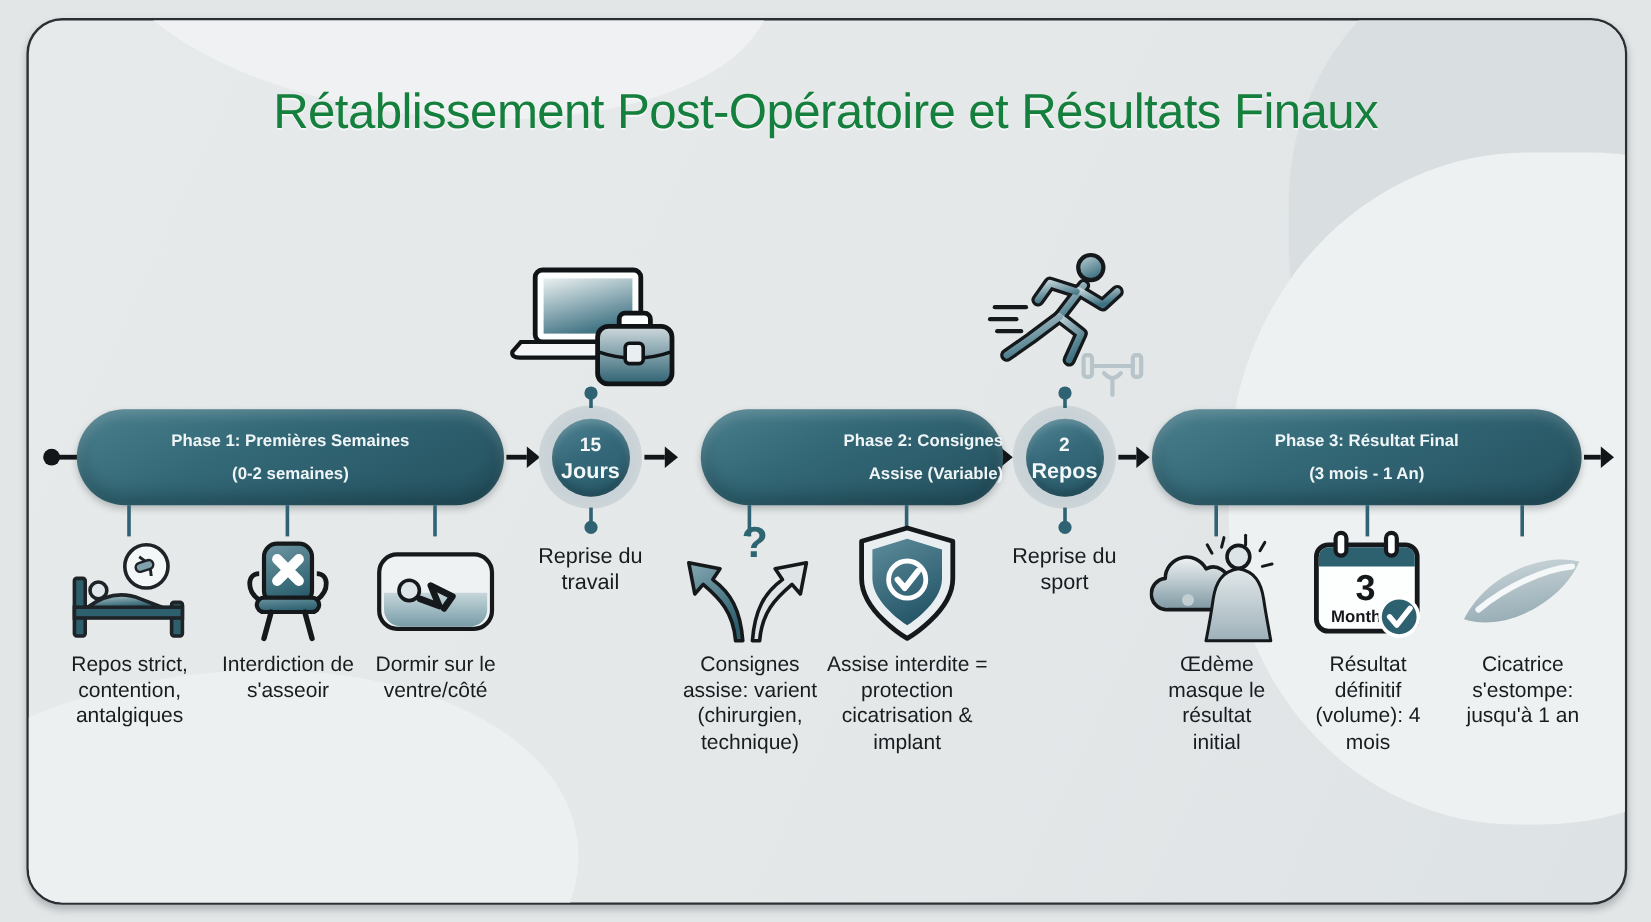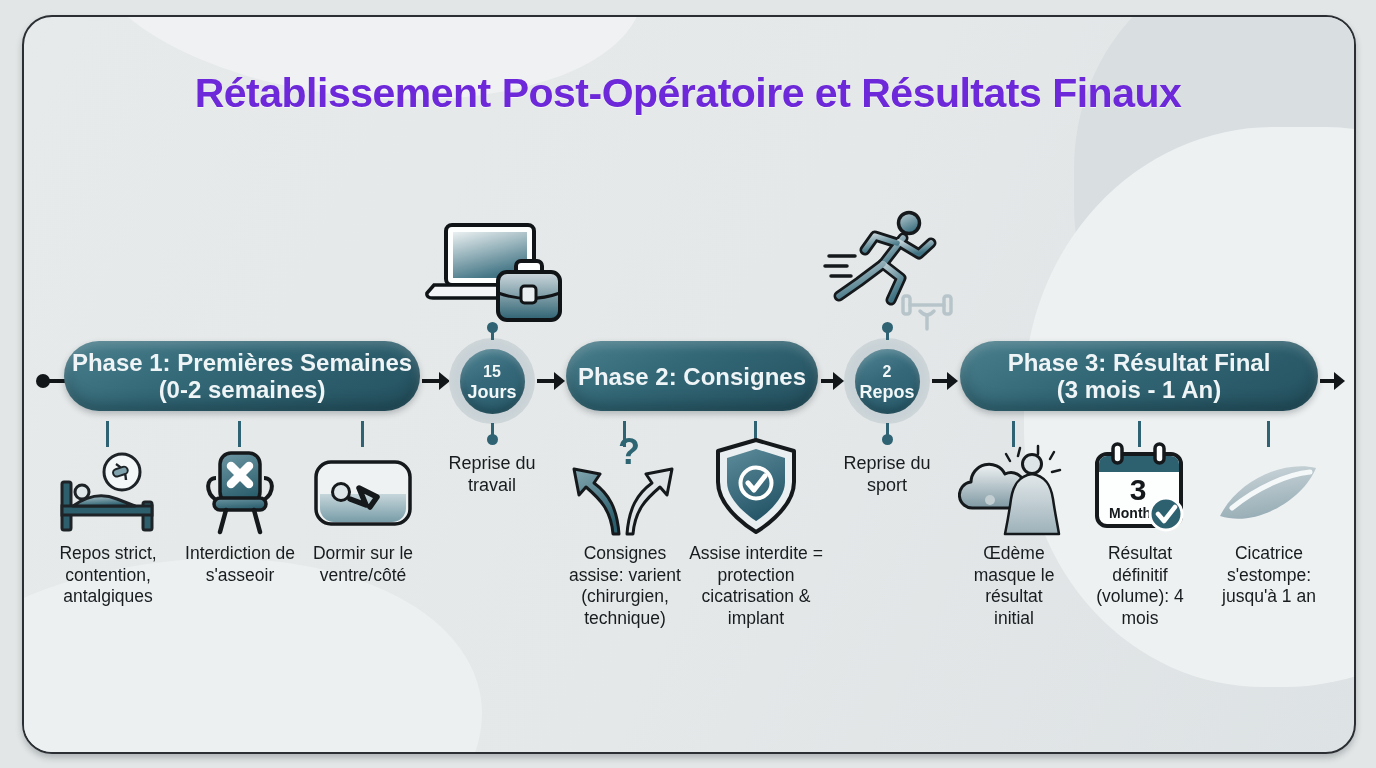--- a/index.html
+++ b/index.html
@@ -21,38 +21,38 @@
   }
   .blob{position:absolute;pointer-events:none;}
   .blob-right-dark{right:-140px;top:-60px;width:420px;height:460px;background:#d9dfe1;border-radius:46%;}
   .blob-right-light{right:-190px;top:110px;width:520px;height:560px;background:#eef1f2;border-radius:48% 42% 50% 46%;}
   .blob-bottom-left{left:-160px;bottom:-170px;width:620px;height:360px;background:#edf0f1;border-radius:50%;transform:rotate(-8deg);}
   .blob-top-left{left:60px;top:-180px;width:560px;height:260px;background:#eff1f2;border-radius:50%;transform:rotate(6deg);}
 
   
   .title{
     position:absolute;left:0;right:0;top:70px;text-align:center;
-    font-size:41px;font-weight:700;letter-spacing:-.5px;color:#6d28d9;
+    font-size:41px;font-weight:400;letter-spacing:-.5px;color:#15803d;
     text-shadow:0 1px 0 rgba(255,255,255,.6);
   }
 
   
   .hline{position:absolute;top:379px;height:3.5px;background:#131619;}
   .harrow::after{
     content:"";position:absolute;right:-11px;top:-7px;
     border-left:11px solid #131619;border-top:9px solid transparent;border-bottom:9px solid transparent;
   }
   .start-dot{position:absolute;left:36px;top:374px;width:14px;height:14px;border-radius:50%;background:#131619;}
 
   .pill{
-    position:absolute;top:341px;height:70px;border-radius:40px;
+    position:absolute;top:341px;height:80px;border-radius:40px;
     background:linear-gradient(155deg,#4a7f8d 0%,#336877 40%,#24505e 100%);
     box-shadow:inset 0 5px 10px rgba(255,255,255,.18),inset 0 -8px 14px rgba(0,20,26,.28),0 3px 6px rgba(20,30,35,.25);
     display:flex;flex-direction:column;align-items:center;justify-content:center;
-    color:#eff5f6;font-weight:700;font-size:24px;line-height:27px;text-align:center;
+    color:#eff5f6;font-weight:700;font-size:14px;line-height:27px;text-align:center;
   }
 
   .mcircle{
     position:absolute;top:338px;width:86px;height:86px;border-radius:50%;
     background:radial-gradient(circle,#c9d2d6 60%,#cfd7da 75%,rgba(207,215,218,.25) 100%);
     display:flex;align-items:center;justify-content:center;
   }
   .mcircle-in{
     width:65px;height:65px;border-radius:50%;
     background:linear-gradient(155deg,#528695 0%,#35697a 45%,#285a69 100%);
@@ -97,22 +97,23 @@
   <div class="hline harrow" style="left:422px;width:17px;"></div>
   <div class="hline harrow" style="left:537px;width:17px;"></div>
   <div class="hline harrow" style="left:821px;width:12px;"></div>
   <div class="hline harrow" style="left:932px;width:15px;"></div>
   <div class="hline harrow" style="left:1320px;width:14px;"></div>
 
   <div class="pill" style="left:64px;width:356px;">
     <div>Phase 1: Premières Semaines</div>
     <div>(0-2 semaines)</div>
   </div>
-  <div class="pill" style="left:566px;width:252px;">
+  <div class="pill" style="left:584px;width:252px;align-items:flex-end;">
     <div>Phase 2: Consignes</div>
+    <div>Assise (Variable)</div>
   </div>
   <div class="pill" style="left:960px;width:358px;">
     <div>Phase 3: Résultat Final</div>
     <div>(3 mois - 1 An)</div>
   </div>
 
   <div class="mcircle" style="left:449px;">
     <div class="mcircle-in">
       <div class="mc-value">15</div>
       <div class="mc-unit">Jours</div>

